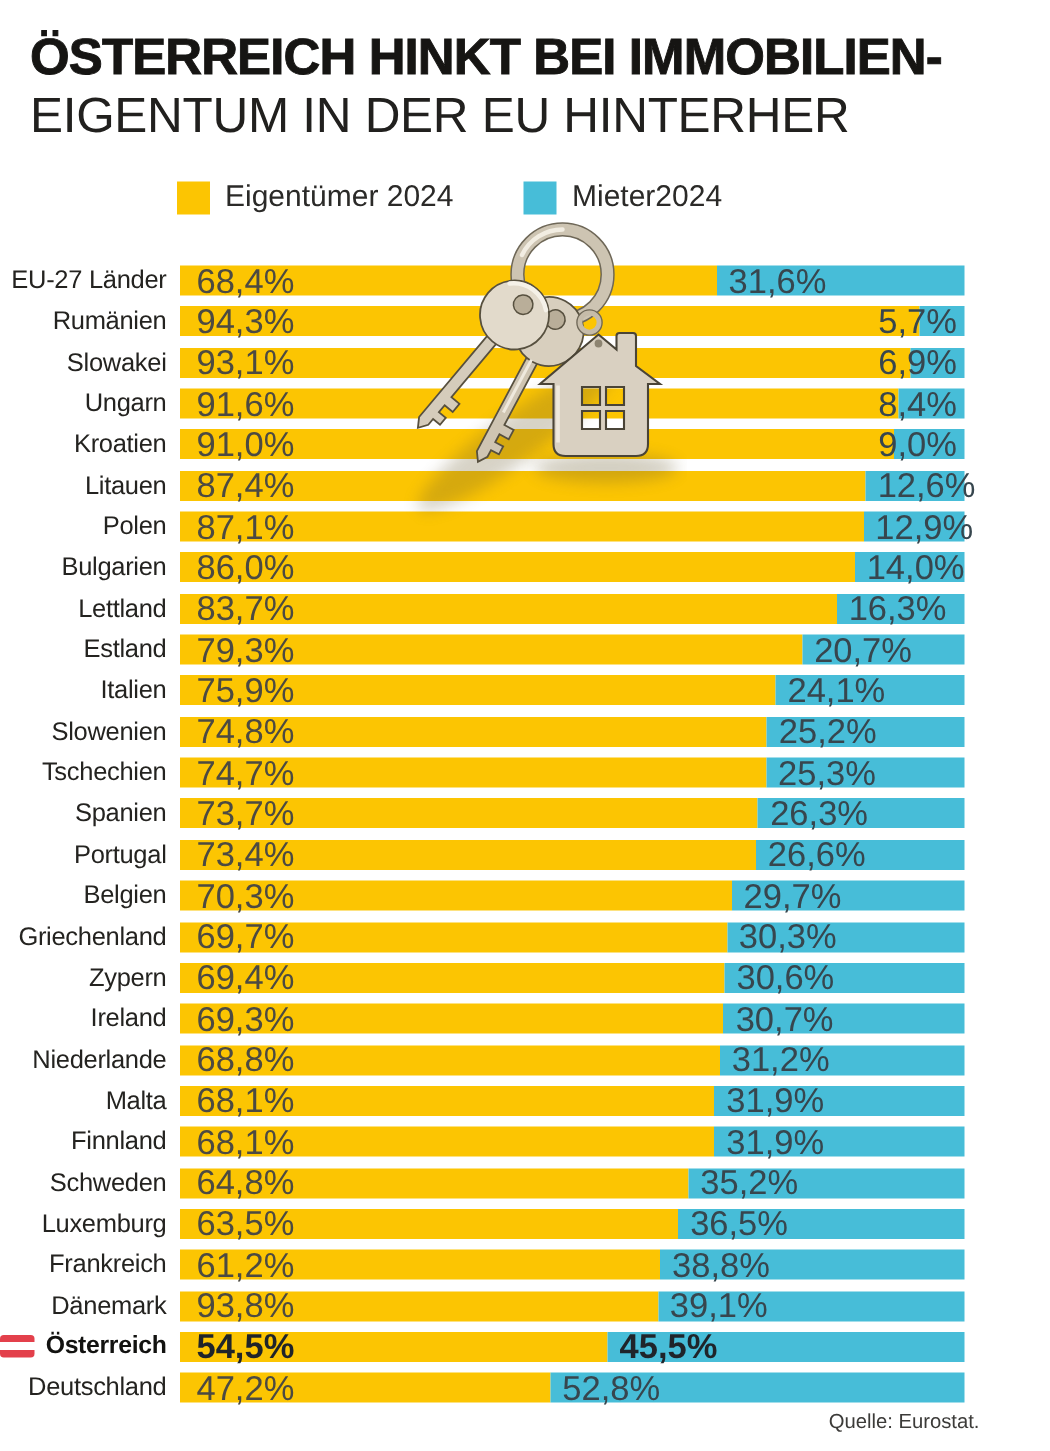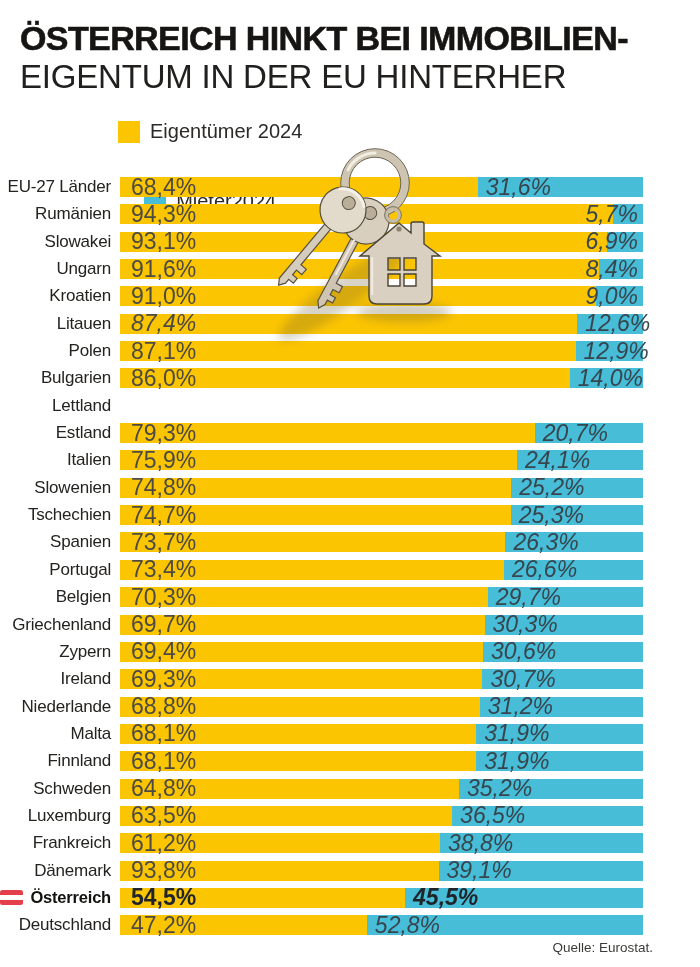--- a/index.html
+++ b/index.html
@@ -10,21 +10,21 @@
   .headline .l1{
     font-size:34px;font-weight:800;letter-spacing:-0.6px;color:#161513;
     line-height:40px;white-space:nowrap;-webkit-text-stroke:0.6px #161513;
   }
   .headline .l2{
     font-size:33px;font-weight:400;letter-spacing:-0.2px;color:#21201e;
     line-height:38px;white-space:nowrap;
   }
 
   
-  .legend{position:absolute;left:118px;top:120px;display:flex;gap:47px;align-items:center;flex-direction:column;}
+  .legend{position:absolute;left:118px;top:120px;display:flex;gap:47px;align-items:center;}
   .legend-item{display:flex;align-items:center;gap:10px;}
   .legend-swatch{width:22px;height:22px;display:inline-block;}
   .legend-swatch.owner{background:var(--owner-color);}
   .legend-swatch.renter{background:var(--renter-color);}
   .legend-label{font-size:20px;color:#2b2a28;}
 
   
   .chart{position:absolute;left:0;top:177px;width:652px;}
   .row{display:flex;height:27.35px;align-items:flex-start;}
   .label-cell{
@@ -37,21 +37,21 @@
     width:23px;height:15px;border-radius:2.5px;flex:0 0 auto;
     background:linear-gradient(to bottom,var(--flag-red) 0 33%,#fff 33% 67%,var(--flag-red) 67% 100%);
   }
   .bar{position:relative;width:523px;height:20px;flex:0 0 auto;}
   .seg{position:absolute;top:0;height:20px;display:flex;align-items:center;box-sizing:border-box;white-space:nowrap;}
   .seg-owner{left:0;background:var(--owner-color);padding-left:11px;}
   .seg-renter{right:0;background:var(--renter-color);padding-left:8px;}
   .seg-renter.tight{justify-content:flex-end;padding-left:0;padding-right:5px;}
   .val{font-size:23px;}
   .seg-owner .val{color:#4c4a42;}
-  .seg-renter .val{color:#37464e;font-style:italic;}
+  .seg-renter .val{color:#37464e;}
   .row.highlight .val{font-weight:700;color:#1f242a;}
 
   
   .source{position:absolute;right:47px;top:940px;font-size:13.5px;color:#3c3b39;}
 
   
   .keys-photo{position:absolute;left:256px;top:144px;width:202px;height:218px;pointer-events:none;}
 </style>
 </head>
 <body>
@@ -147,21 +147,21 @@
       </div>
     </div>
   </div>
 
   <div class="row">
     <div class="label-cell">
 
       <span class="country">Litauen</span>
     </div>
     <div class="bar">
-      <div class="seg seg-owner" style="width: 87.4%; font-style: italic;">
+      <div class="seg seg-owner" style="width: 87.4%;">
         <span class="val">87,4%</span>
       </div>
       <div class="seg seg-renter" style="width: 12.6%;">
         <span class="val">12,6%</span>
       </div>
     </div>
   </div>
 
   <div class="row">
     <div class="label-cell">
@@ -190,20 +190,28 @@
       <div class="seg seg-renter" style="width: 14%;">
         <span class="val">14,0%</span>
       </div>
     </div>
   </div>
 
   <div class="row">
     <div class="label-cell">
 
       <span class="country">Lettland</span>
+    </div>
+    <div class="bar">
+      <div class="seg seg-owner" style="width: 83.7%;">
+        <span class="val">83,7%</span>
+      </div>
+      <div class="seg seg-renter" style="width: 16.3%;">
+        <span class="val">16,3%</span>
+      </div>
     </div>
   </div>
 
   <div class="row">
     <div class="label-cell">
 
       <span class="country">Estland</span>
     </div>
     <div class="bar">
       <div class="seg seg-owner" style="width: 79.3%;">

